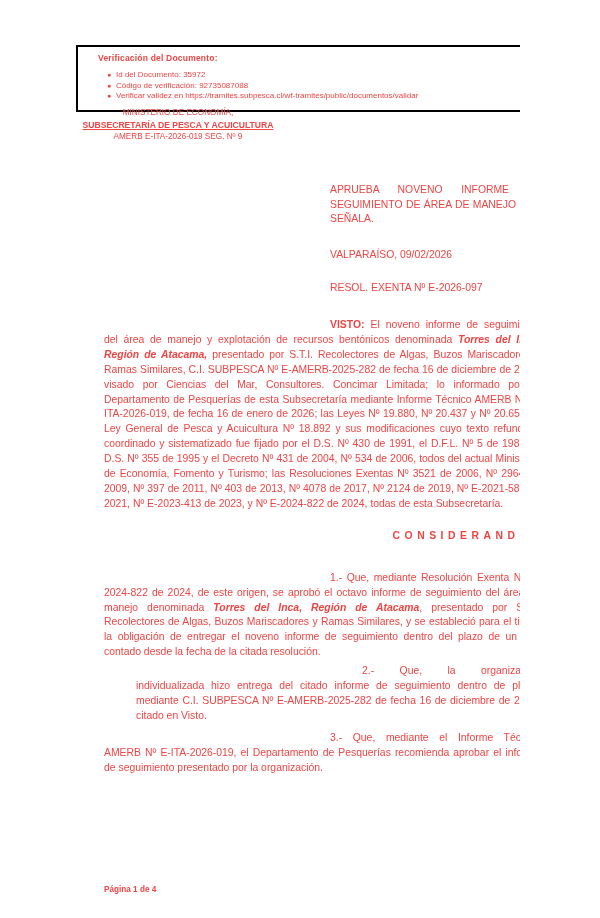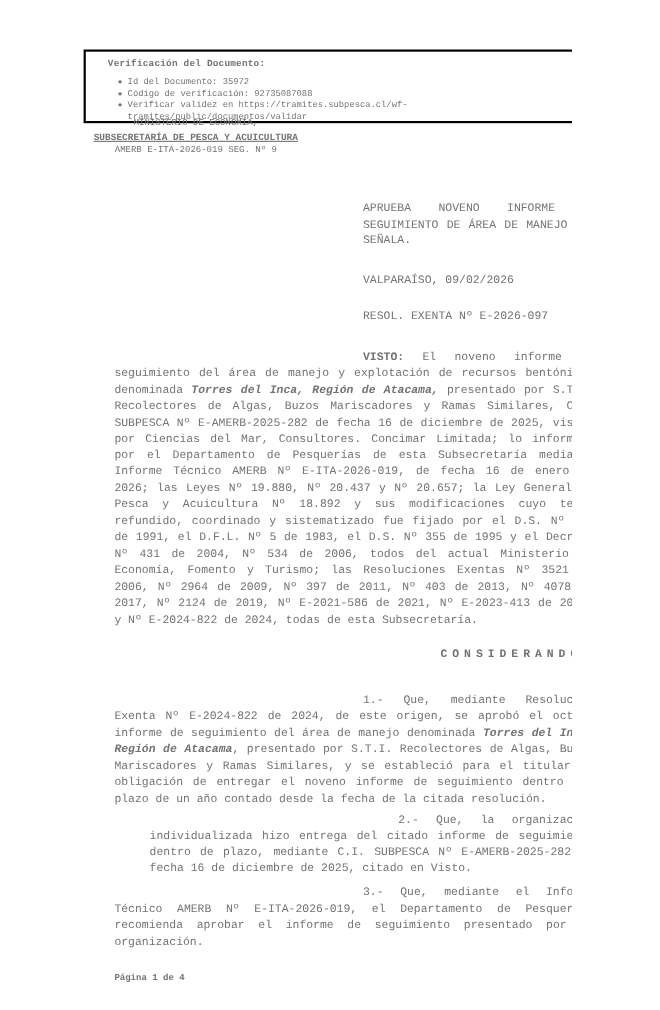--- a/index.html
+++ b/index.html
@@ -6,22 +6,22 @@
   html, body {
     margin: 0;
     padding: 0;
     background: #ffffff;
   }
   .page {
     position: relative;
     width: 520px;
     height: 918px;
     background: #ffffff;
-    color: #737373;
-    font-family: Liberation Mono, monospace;
+    color: #ef4444;
+    font-family: Liberation Sans, sans-serif;
     overflow: hidden;
   }
 
   
   .verify-box {
     position: absolute;
     left: 76px;
     top: 45px;
     width: 456px;
     height: 67px;

